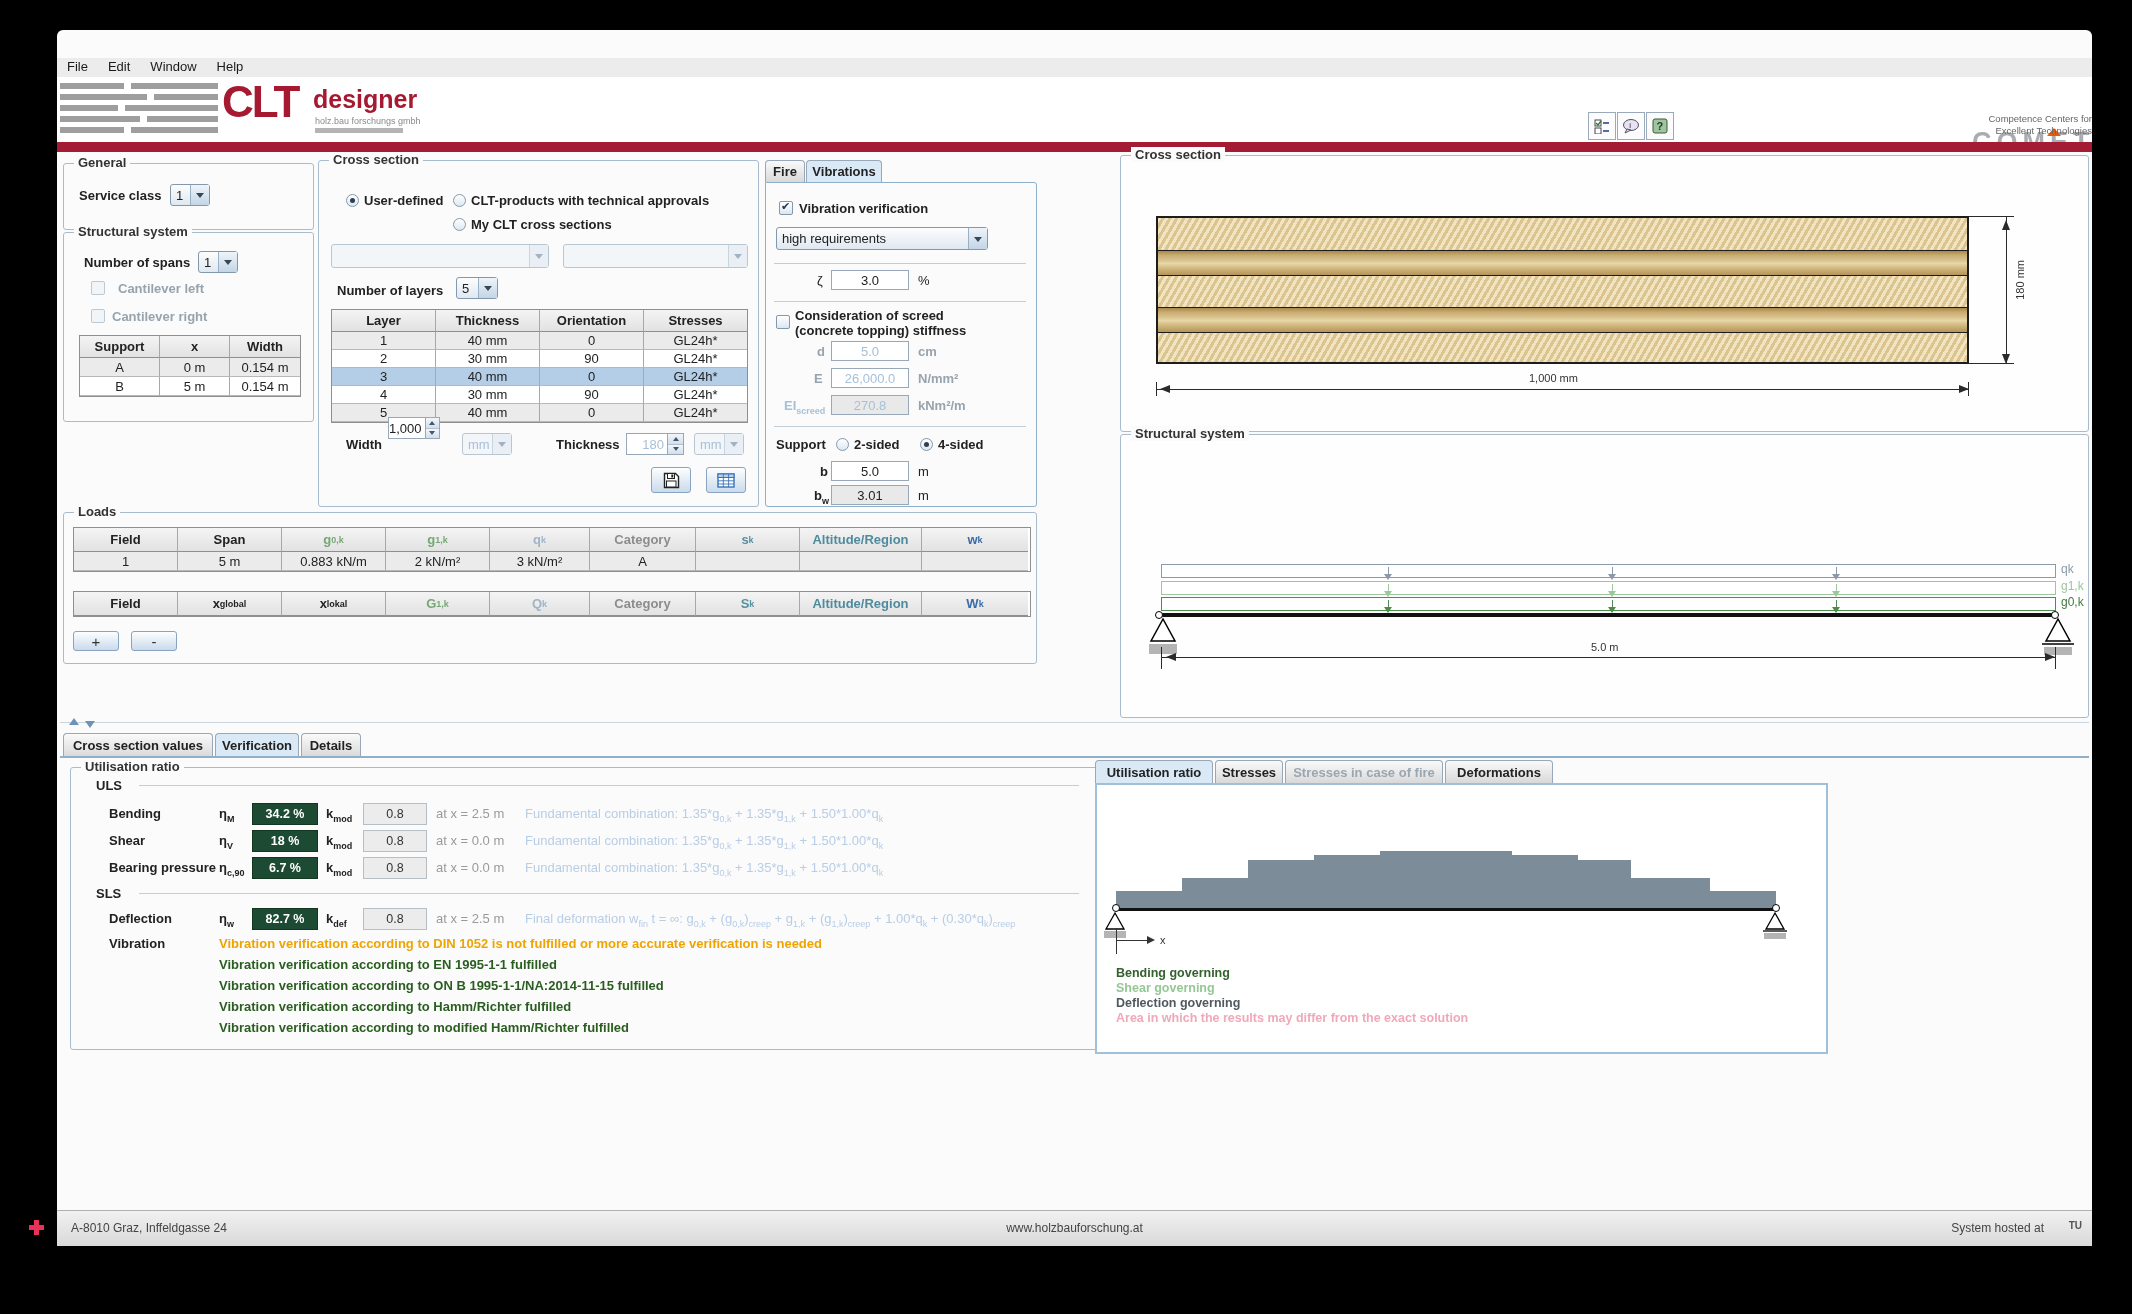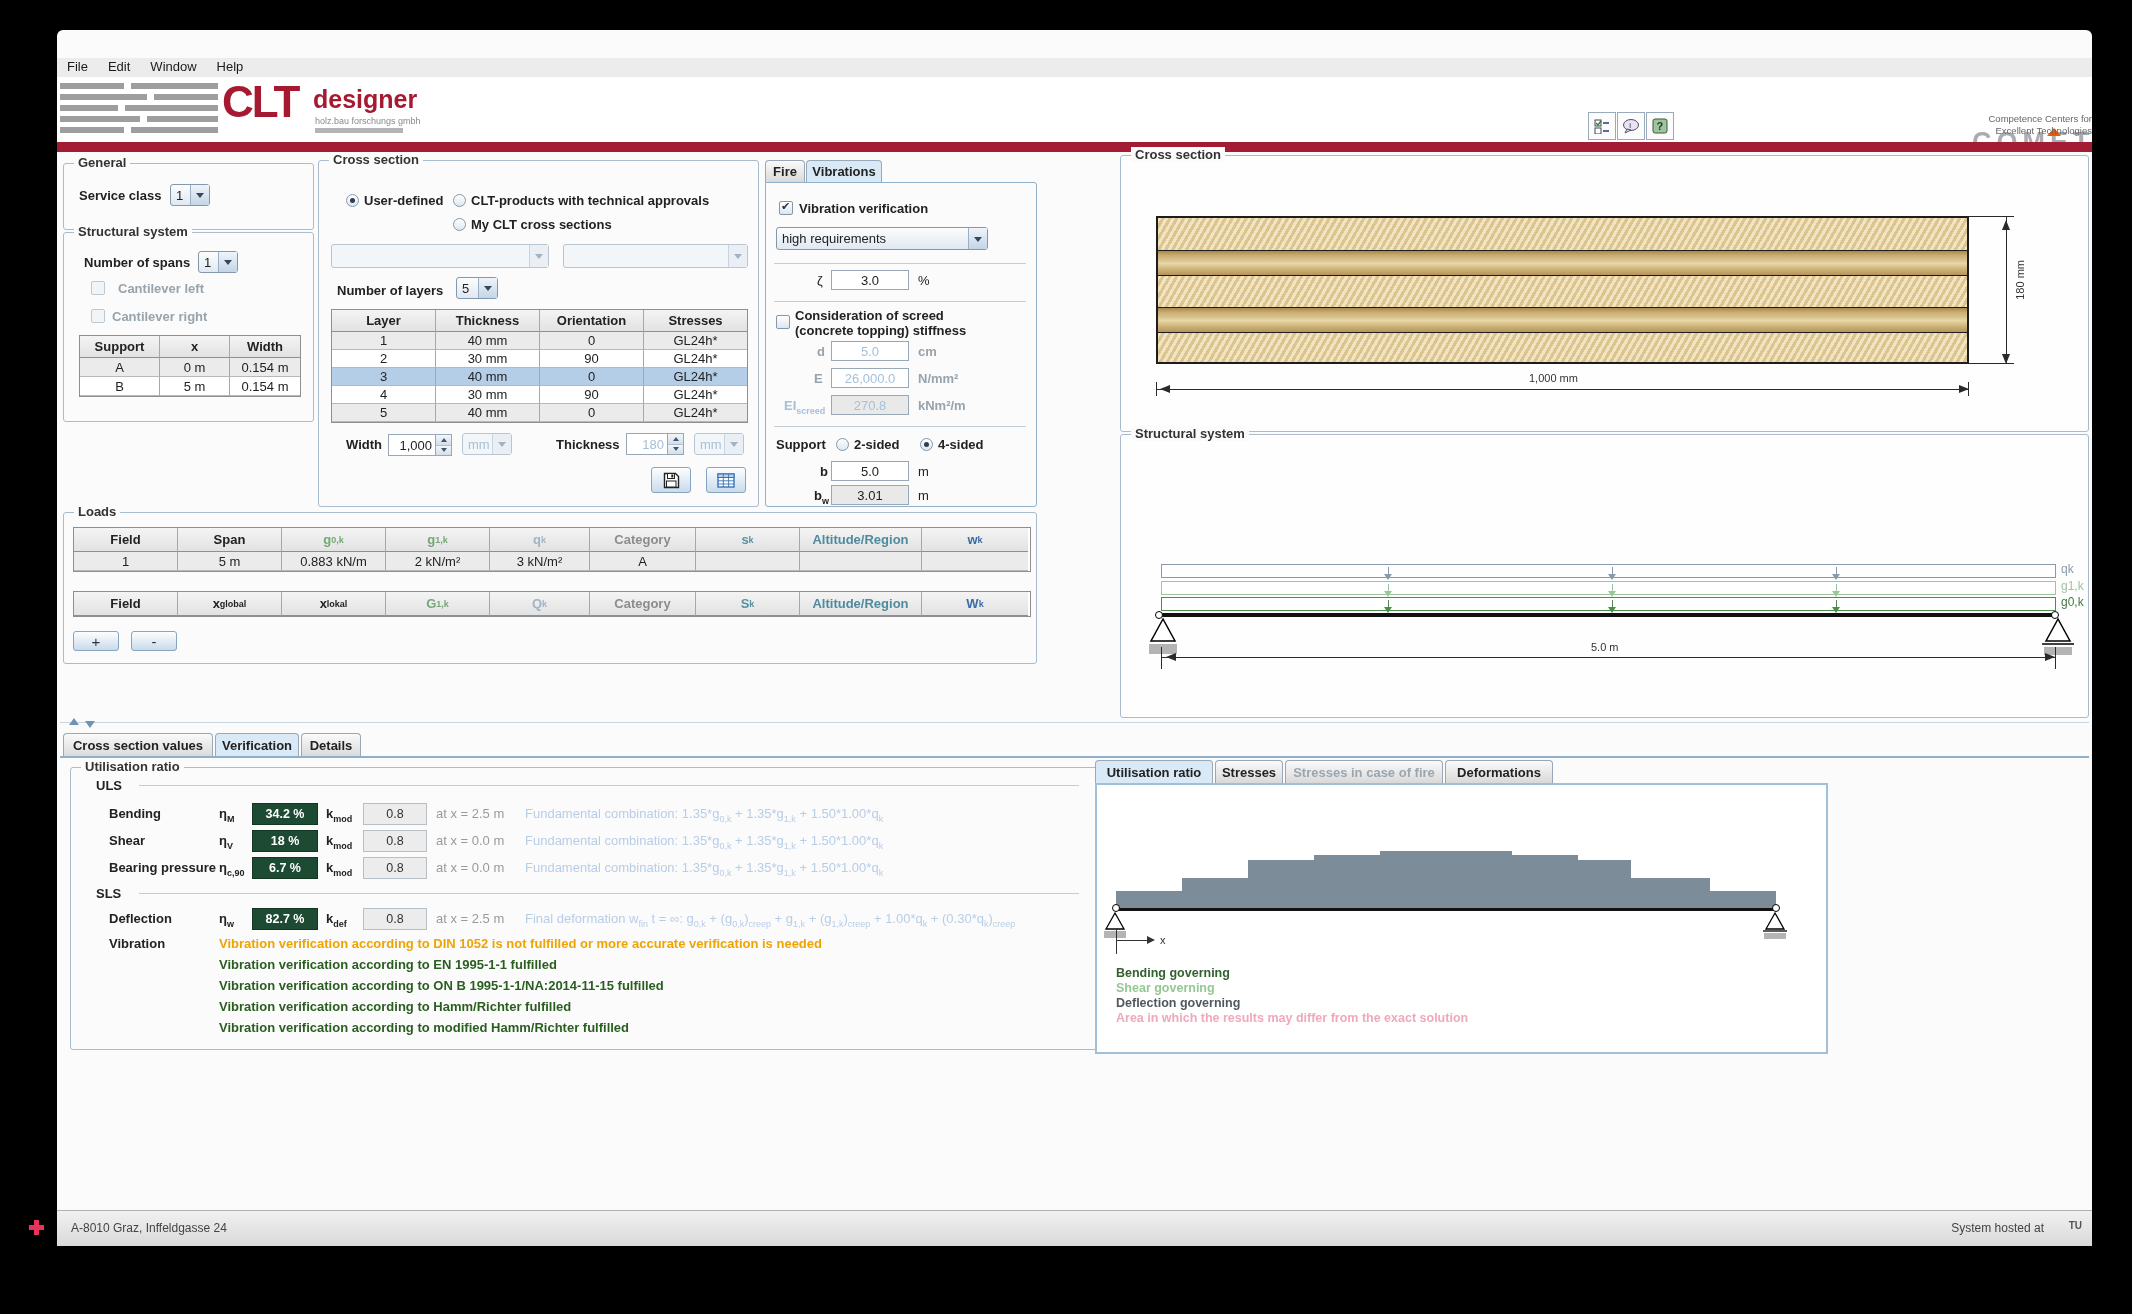--- a/index.html
+++ b/index.html
@@ -324,21 +324,21 @@
             <span class="tc" style="width:103px;height:18px;">GL24h*</span>
       </div>
       <div class="trow r-even">
         <span class="tc" style="width:104px;height:18px;">5</span>
             <span class="tc" style="width:104px;height:18px;">40 mm</span>
             <span class="tc" style="width:104px;height:18px;">0</span>
             <span class="tc" style="width:103px;height:18px;">GL24h*</span>
       </div>
     </div>
     <span class="lb" style="left:27px;top:276px;">Width</span>
-    <div class="spin" style="left:69px;top:273px;width:64px;height:22px;">
+    <div class="spin" style="left:69px;top:256px;width:52px;height:22px;">
       <span class="sval">1,000</span>
           <span class="sbtns">
             <i>
               <b class="tri-u"></b>
             </i>
             <i>
               <b class="tri-d"></b>
             </i>
           </span>
     </div>
@@ -679,19 +679,20 @@
     <span class="abs" style="left:63px;top:149px;font-size:11px;color:#333;">x</span>
 
     <span class="leg-item" style="left: 19px; top: 181px; color: rgb(51, 98, 47);">Bending governing</span>
     <span class="leg-item" style="left: 19px; top: 196px; color: rgb(148, 200, 148);">Shear governing</span>
     <span class="leg-item" style="left: 19px; top: 211px; color: rgb(80, 88, 95);">Deflection governing</span>
     <span class="leg-item" style="left: 19px; top: 226px; color: rgb(240, 168, 186);">Area in which the results may differ from the exact solution</span>
   </div>
 
   <div id="statusbar">
     <span class="abs" style="left:14px;top:10px;">A-8010 Graz, Inffeldgasse 24</span>
+    <span class="abs" style="left:0;top:10px;width:100%;text-align:center;">www.holzbauforschung.at</span>
     <span class="abs" style="right:48px;top:10px;">System hosted at</span>
     <span class="tucross abs" style="right:28px;top:9px;"></span>
     <span class="abs" style="right:10px;top:9px;font-size:10px;font-weight:bold;color:#555;">TU</span>
   </div>
 
 </div>
 </div>
 
 </body></html>

